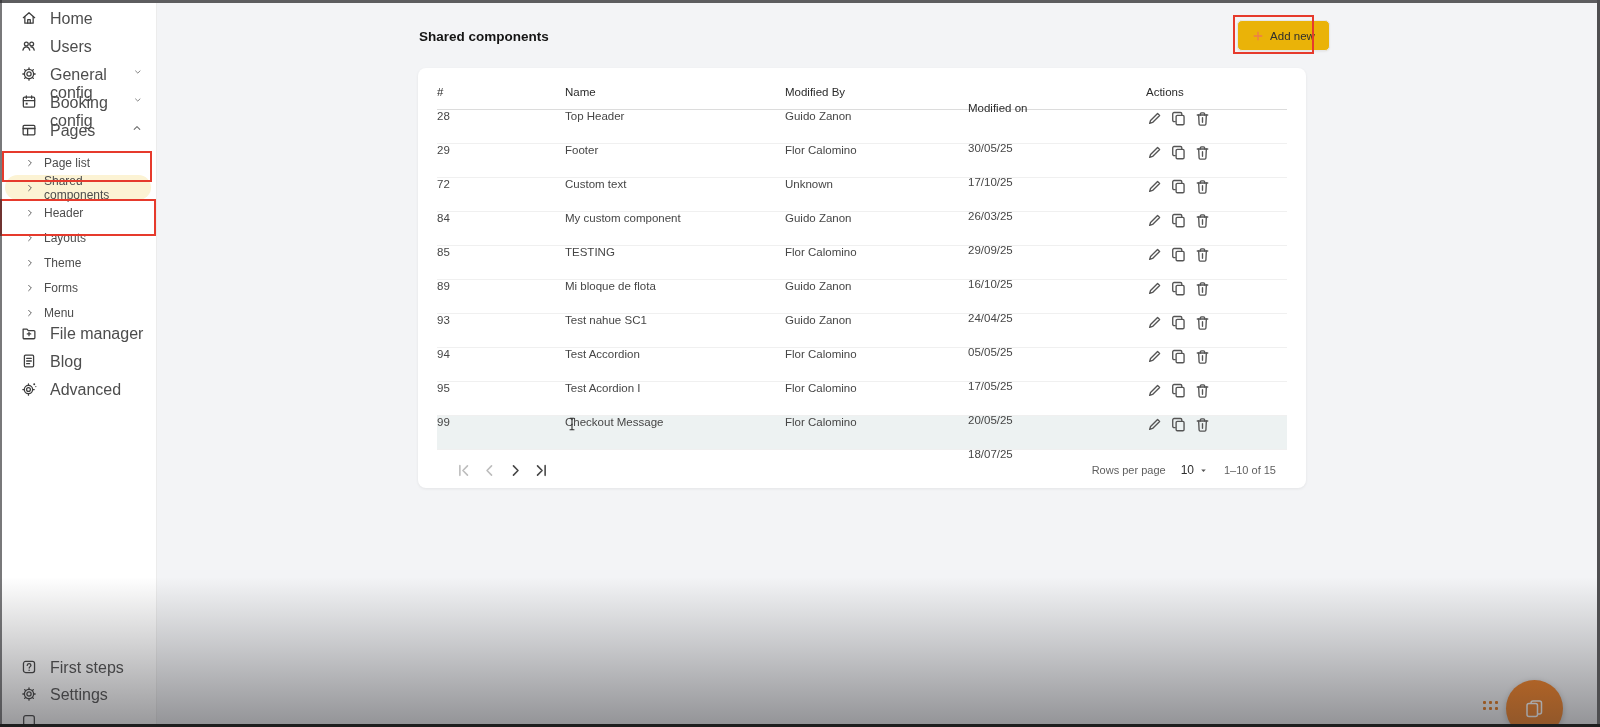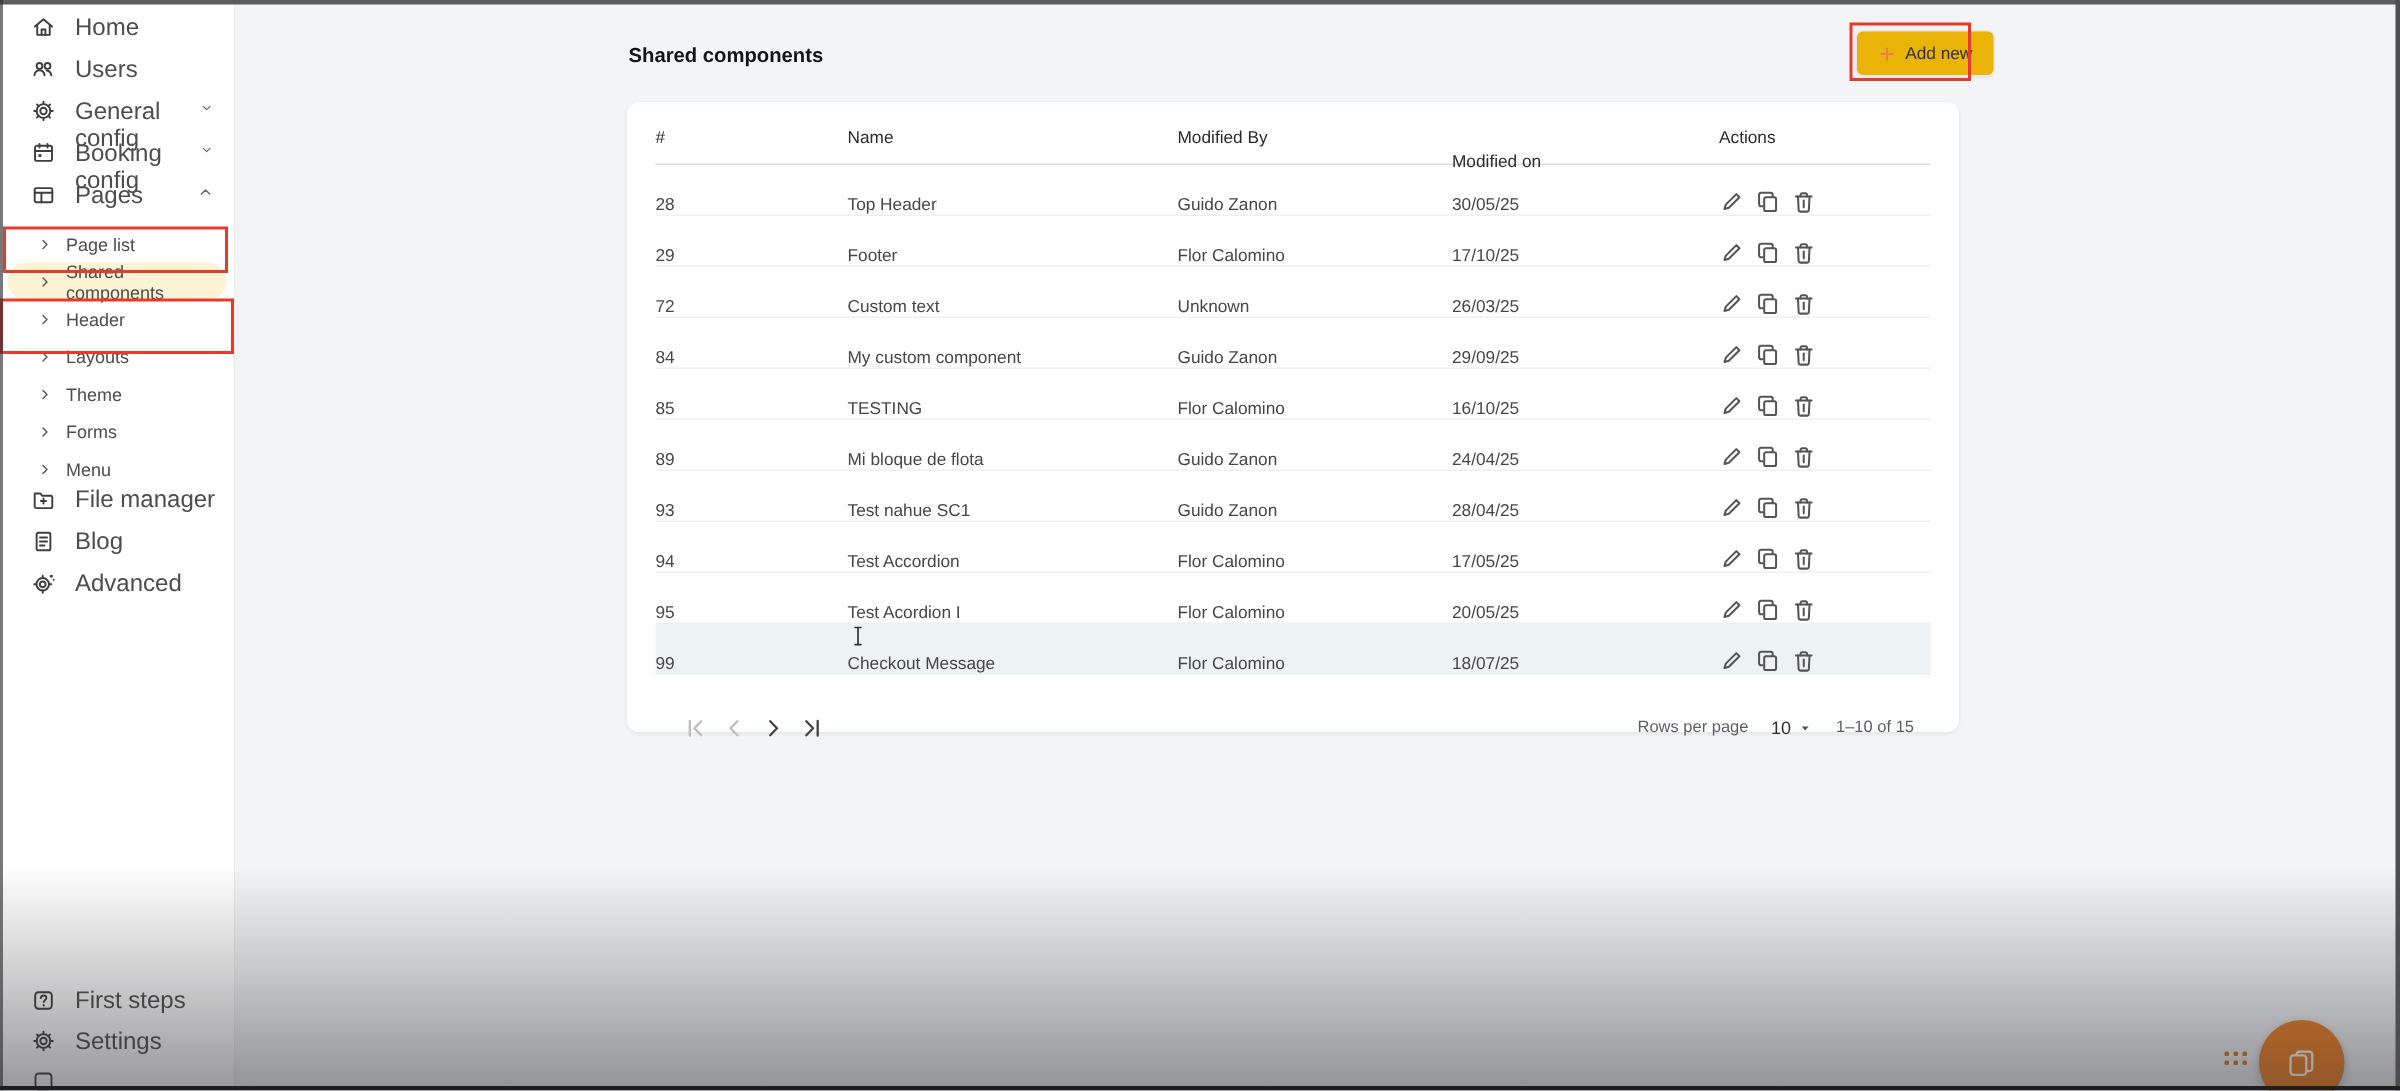--- a/index.html
+++ b/index.html
@@ -55,29 +55,29 @@
     background:#eab308; border:1px solid #e7e7e7; border-radius:5px;
     display:flex; align-items:center; justify-content:center; gap:6px;
     font-size:11.5px; color:#2e2e2e; box-shadow:0 1px 2px rgba(0,0,0,.05); cursor:pointer; }
   .add-btn .plus { width:12px; height:12px; color:#ee7b4f; }
 
   
   .card { position:absolute; left:418px; top:68px; width:888px; height:420px;
     background:#fff; border-radius:8px; box-shadow:0 1px 3px rgba(26,26,26,.07); }
   .thead { display:flex; align-items:center; height:36px; margin:6px 19px 0 19px;
     border-bottom:1px solid #dcdcdc; font-size:11.5px; color:#2b2b2b; }
-  .trow { display:flex; align-items:flex-end; height:34px; margin:0 19px;
+  .trow { display:flex; align-items:flex-start; height:34px; margin:0 19px;
     border-bottom:1px solid #f0f0f0; font-size:11.5px; color:#464646; cursor:default; }
   .trow.hl { background:#edf2f2; }
   .c1 { width:128px; } .c2 { width:220px; } .c3 { width:183px; } .c4 { width:178px;margin-top:32px; }
   .c5 { flex:1; display:flex; align-items:center; gap:7px; }
   .abtn { width:17px; height:17px; color:#555; cursor:pointer;
     display:flex; align-items:center; justify-content:center; }
 
-  .pagination { display:flex; align-items:center; height:40px; font-size:11px; color:#5f5f5f;margin-top:15px; }
+  .pagination { display:flex; align-items:center; height:40px; font-size:11px; color:#5f5f5f; }
   .pag-icons { margin-left:37px; display:flex; gap:9px; }
   .pbtn { width:17px; height:17px; color:#474747; cursor:pointer;
     display:flex; align-items:center; justify-content:center; }
   .pbtn.disabled { color:#bdbdbd; }
   .pag-right { margin-left:auto; margin-right:30px; display:flex; align-items:center; gap:15px; }
   .rpp-value { display:flex; align-items:center; gap:4px; font-size:12px; color:#2f2f2f; cursor:pointer; }
   .rpp-value .dd { width:11px; height:11px; color:#555; }
 
   
   .ibeam { position:absolute; left:568px; top:417px; width:8px; height:14px; z-index:20; color:#2e2e2e; }
@@ -470,21 +470,21 @@
               <path d="M4.1 4.4l.4 8a1 1 0 0 0 1 .9h4a1 1 0 0 0 1-.9l.4-8"></path>
               <path d="M7.5 6.8v4"></path>
             </svg>
           </span>
     </div>
   </div>
       <div class="trow">
     <div class="c1">93</div>
     <div class="c2">Test nahue SC1</div>
     <div class="c3">Guido Zanon</div>
-    <div class="c4">28/04/25</div>
+    <div class="c4">05/05/25</div>
     <div class="c5">
       <span class="abtn">
             <svg width="100%" height="100%" viewBox="0 0 15 15" fill="none" stroke="currentColor" stroke-width="1.2" stroke-linecap="round" stroke-linejoin="round">
               <path d="M3.2 11.8l.8-2.6 6.2-6.2 1.8 1.8-6.2 6.2-2.6.8z"></path>
             </svg>
           </span>
       <span class="abtn">
             <svg width="100%" height="100%" viewBox="0 0 15 15" fill="none" stroke="currentColor" stroke-width="1.2" stroke-linecap="round" stroke-linejoin="round">
               <rect x="5.4" y="4.8" width="7" height="8.2" rx="1.1"></rect>
               <path d="M4.6 10.2h-1a1.2 1.2 0 0 1-1.2-1.2V3.4a1.2 1.2 0 0 1 1.2-1.2h5.6a1.2 1.2 0 0 1 1.2 1.2v1"></path>

